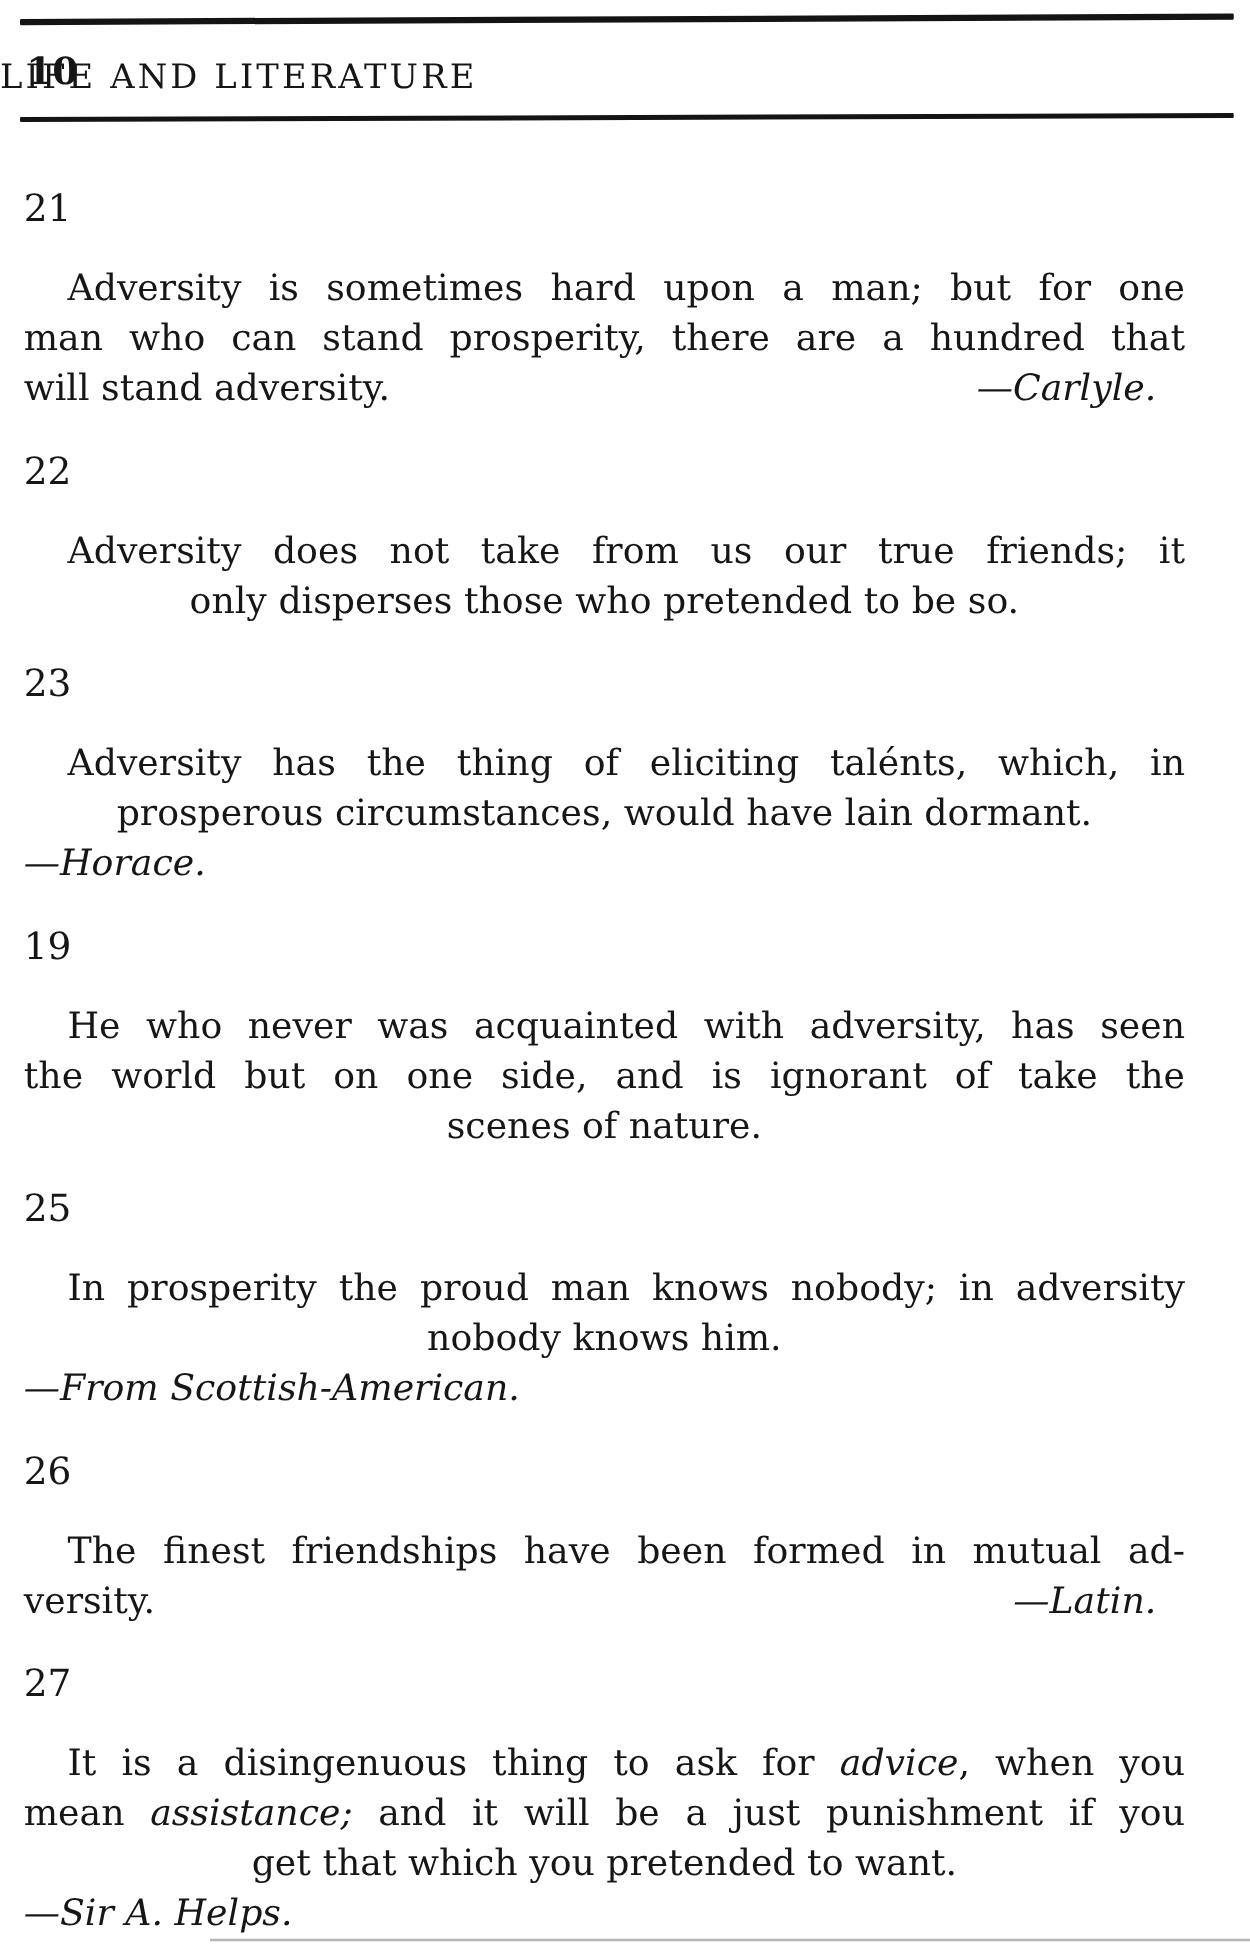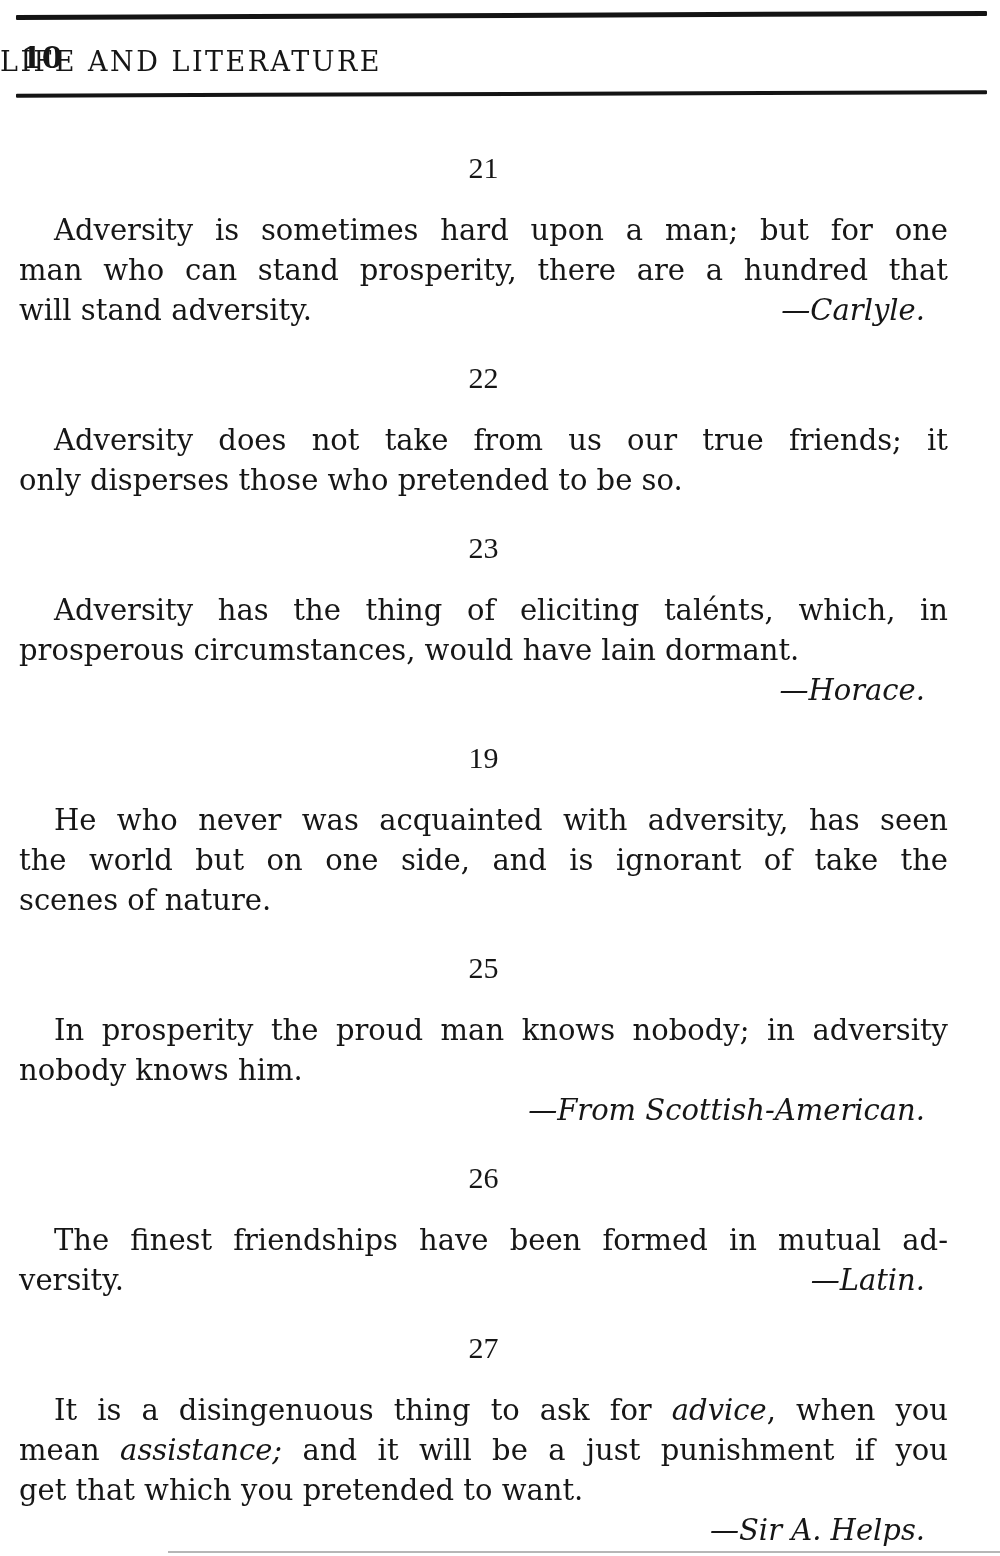--- a/index.html
+++ b/index.html
@@ -23,30 +23,30 @@
     position: absolute; top: 45px; left: 0; width: 962px;
     text-align: left; font-size: 27px; letter-spacing: 2.5px;
     line-height: 34px; white-space: nowrap;
   }
   .content {
     position: absolute; top: 100px; left: 19px; width: 929px;
     font-size: 29px;
   }
   .quote-number {
     margin-top: 28px; margin-bottom: 22px;
-    text-align: center; font-size: 30px; line-height: 40px; font-family: Liberation Serif, serif;
+    text-align: left; font-size: 30px; line-height: 40px;
   }
   .quote:first-child .quote-number { margin-top: 48px; }
-  .qline { line-height: 40px; text-align: left; }
+  .qline { line-height: 40px; text-align: center; }
   .qline.full { text-align: justify; text-align-last: justify; }
   .qline.first { text-indent: 35px; }
   .qline.with-attr { display: flex; justify-content: space-between; text-indent: 0; }
   .attribution { font-style: italic; }
   .attr-inline { padding-right: 23px; white-space: nowrap; }
-  .attr-line { text-align: right; padding-right: 23px; line-height: 40px; }
+  .attr-line { padding-right: 23px; line-height: 40px; }
   .bottom-edge {
     position: absolute; left: 168px; right: 0; bottom: 3px;
     height: 2px; background: #7a7a7a; opacity: 0.55;
   }
 </style>
 </head>
 <body>
 
 <div class="rule rule-top"></div>
 

